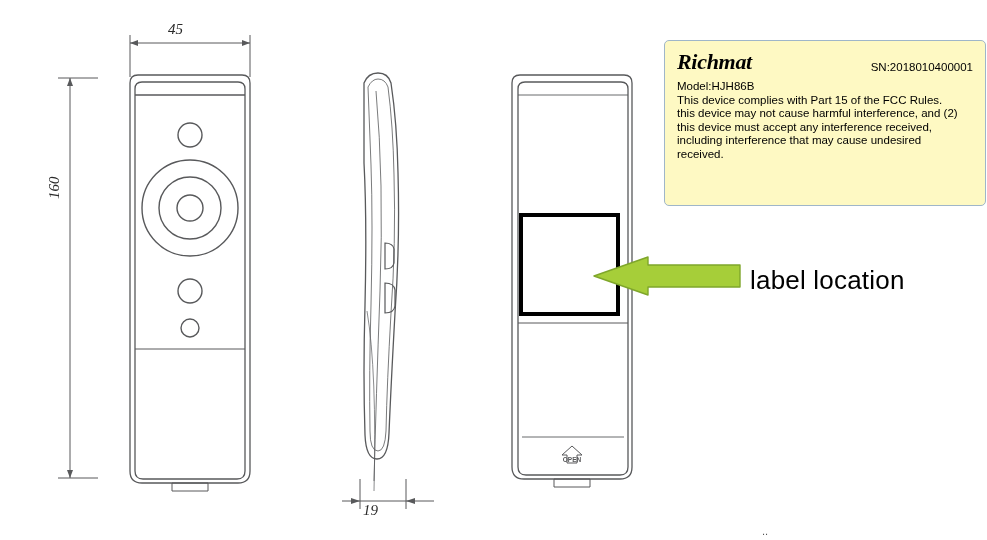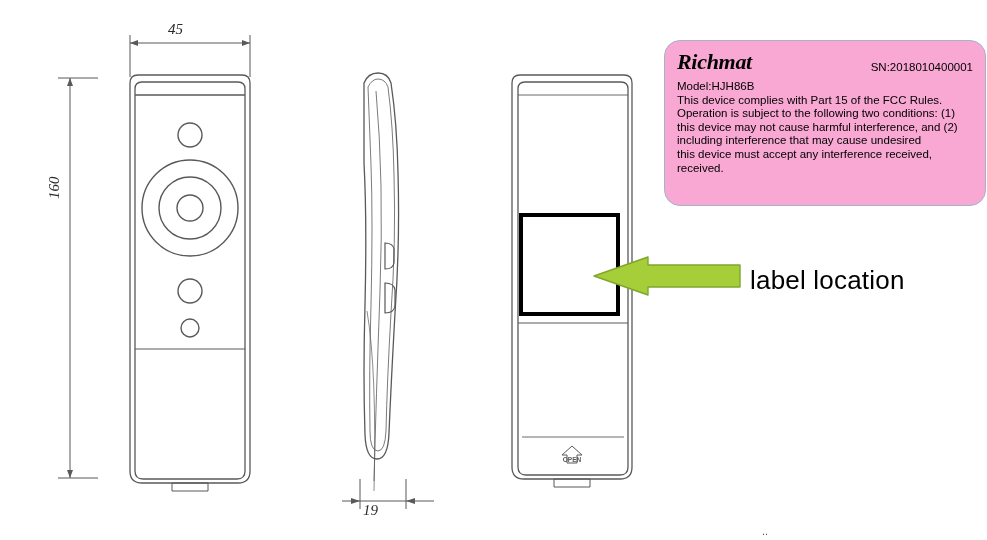--- a/index.html
+++ b/index.html
@@ -49,22 +49,22 @@
   }
   #callout-label { left: 750px; top: 252px; }
 
   
   #fcc-label {
     left: 664px;
     top: 27px;
     width: 322px;
     height: 166px;
     border: 1px solid #9fb6c9;
-    border-radius: 16px;
-    background: #f9a8d4;
+    border-radius: 5px;
+    background: #fef9c3;
     box-sizing: border-box;
     padding: 8px 4px 6px 12px;
   }
   #fcc-brand {
     font-family: "Liberation Serif", serif;
     font-weight: bold;
     font-style: italic;
     font-size: 22px;
     letter-spacing: -0.3px;
     color: #000;
@@ -228,23 +228,22 @@
   </svg>
 
   <div class="abs callout-text" id="callout-label">label location</div>
 
   <div class="abs" id="fcc-label">
     <div id="fcc-brand">Richmat</div>
     <div id="fcc-sn">SN:2018010400001</div>
     <div id="fcc-body">
       <div class="fcc-line">Model:HJH86B</div>
       <div class="fcc-line">This device complies with Part 15 of the FCC Rules.</div>
-      <div class="fcc-line">Operation is subject to the following two conditions: (1)</div>
       <div class="fcc-line">this device may not cause harmful interference, and (2)</div>
+      <div class="fcc-line">this device must accept any interference received,</div>
       <div class="fcc-line">including interference that may cause undesired</div>
-      <div class="fcc-line">this device must accept any interference received,</div>
       <div class="fcc-line">received.</div>
     </div>
   </div>
 
   <div class="abs" id="bottom-mark">..</div>
 
 </div>
 
 </body></html>

